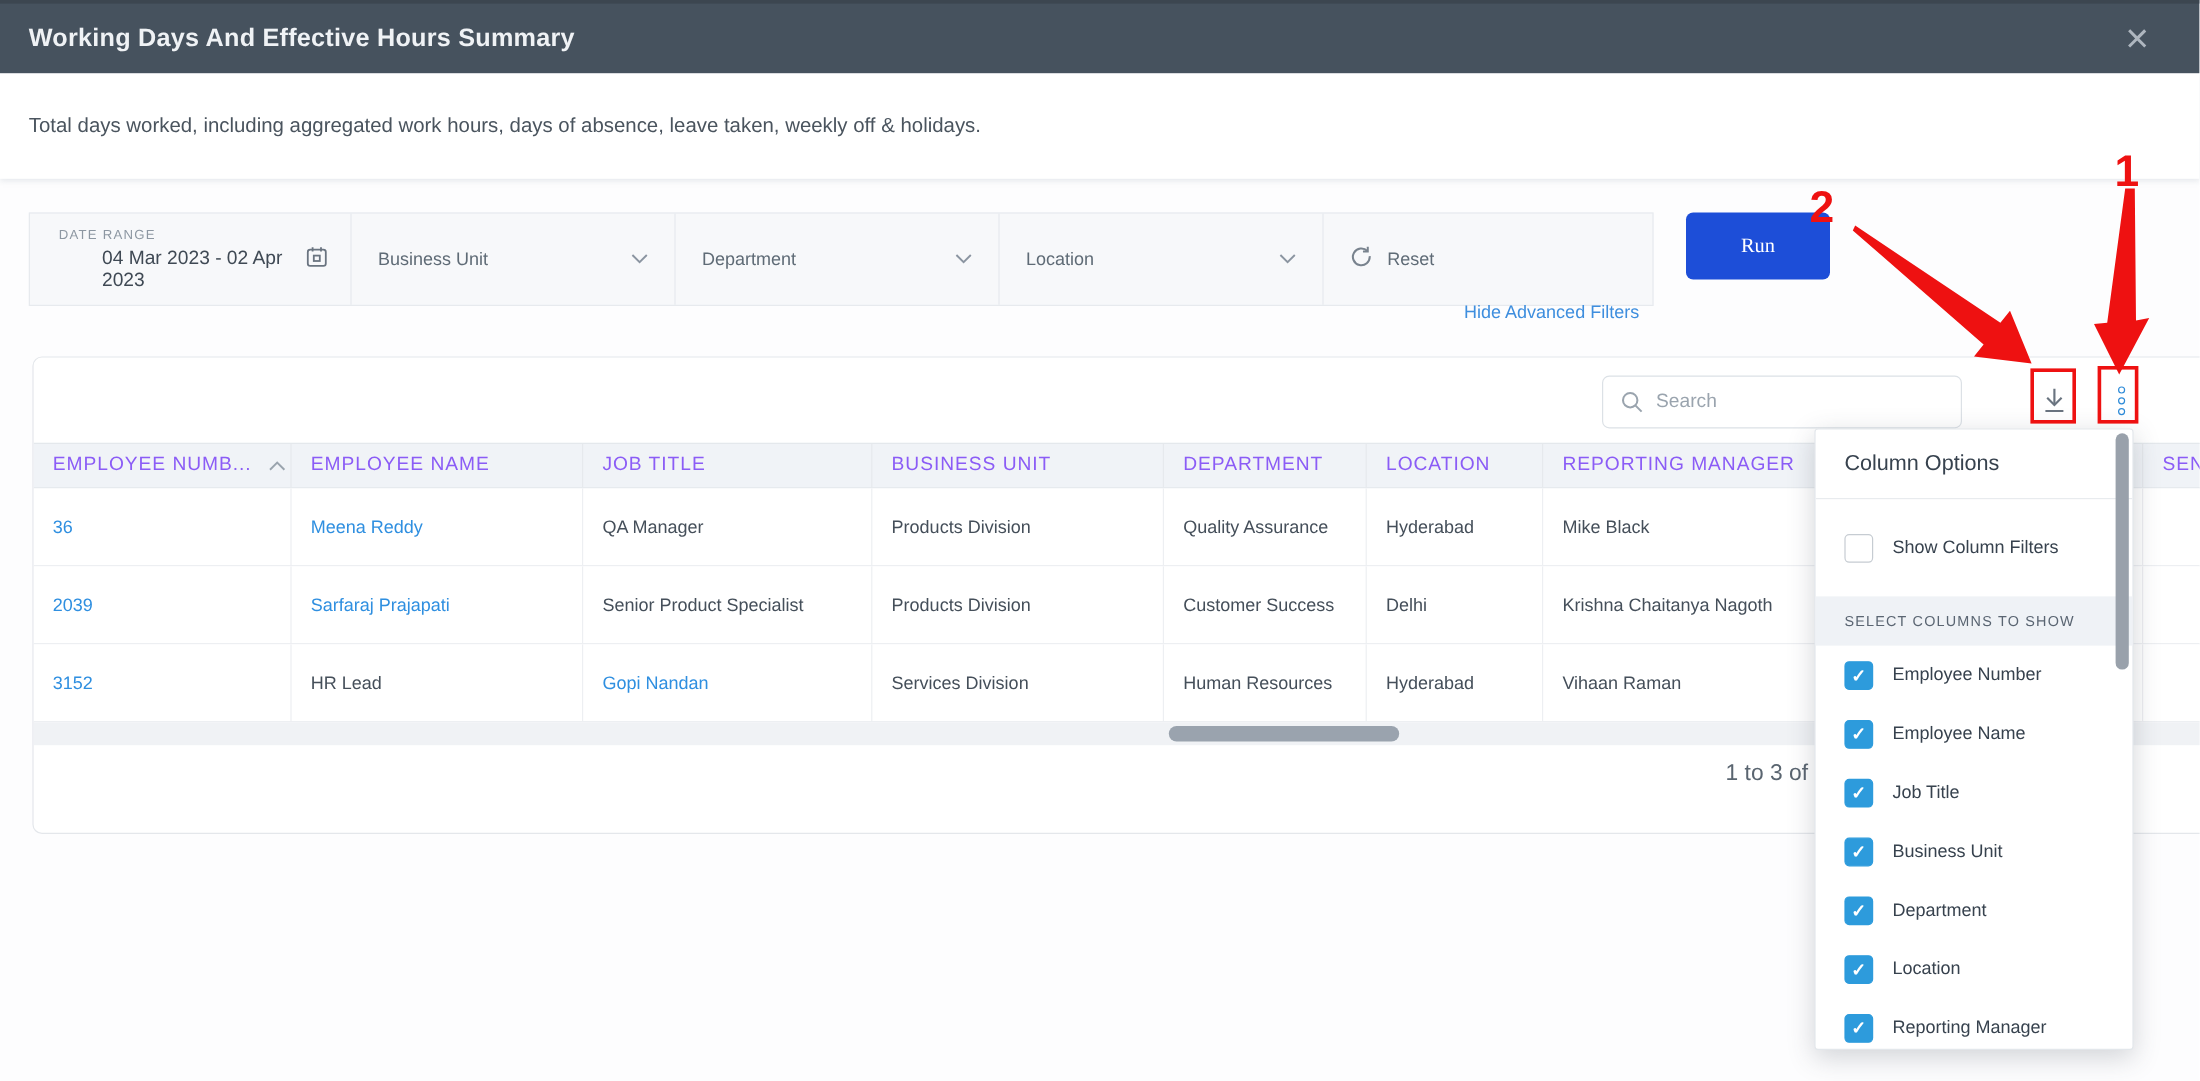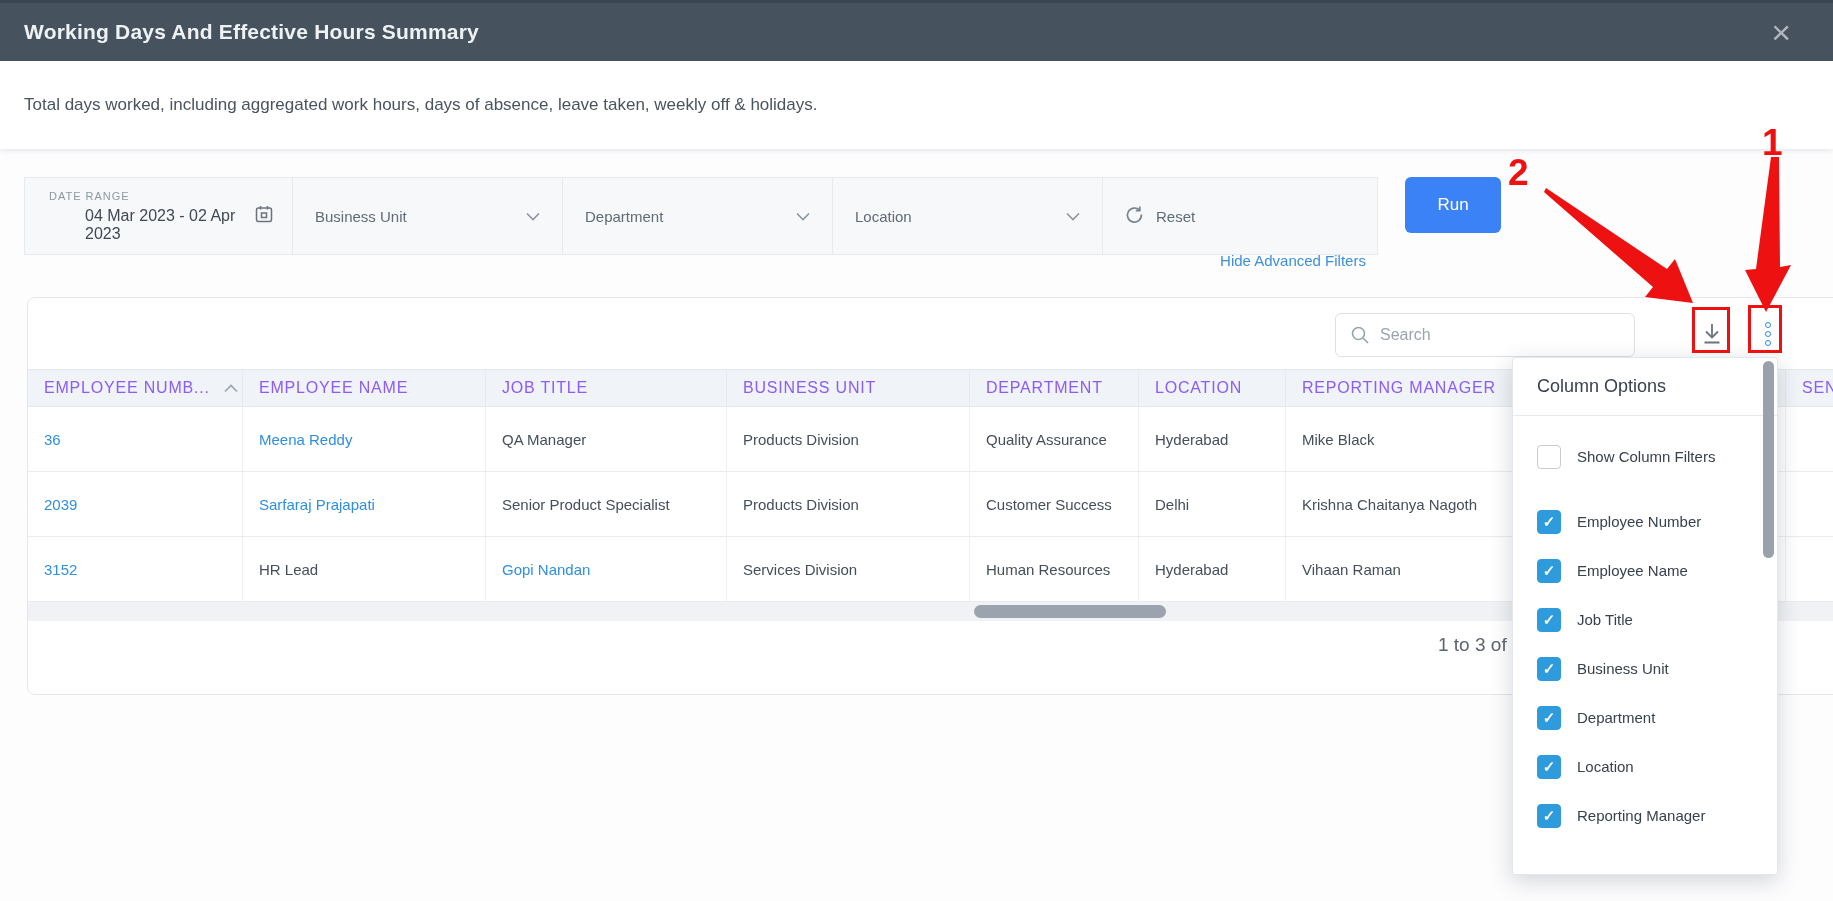--- a/index.html
+++ b/index.html
@@ -25,23 +25,23 @@
   .filter-cell { height:100%; border-right:1px solid #e7eaee; display:flex; align-items:center;
     padding:0 22px; cursor:pointer; }
   .filter-cell:last-child { border-right:none; }
   .daterange { width:268px; justify-content:space-between; padding:0 18px 0 24px;}
   .dr-label { font-size:11px; color:#8d97a2; letter-spacing:1px; margin-bottom:5px; }
   .dr-value { font-size:16px; color:#3f4954;margin-left:36px; }
   .dropdown { width:270px; justify-content:space-between; }
   .dd-text { font-size:15px; color:#5f6b76; }
   .reset-cell { width:274px; }
   .reset-text { font-size:15px; color:#5f6b76; margin-left:12px; }
-  .run-btn { position:absolute; left:1405px; top:177px; width:96px; height:56px;
-    background:#3b82f6; border:none; border-radius:6px; color:#fff; font-size:17px;
-    font-family:Liberation Sans, sans-serif; cursor:pointer; }
+  .run-btn { position:absolute; left:1405px; top:177px; width:120px; height:56px;
+    background:#1d4ed8; border:none; border-radius:6px; color:#fff; font-size:17px;
+    font-family:Liberation Serif, serif; cursor:pointer; }
   .hide-adv { position:absolute; left:1206px; top:252px; width:174px; text-align:center;
     color:#3e8ede; font-size:15px; cursor:pointer; }
 
   
   .table-card { position:absolute; left:27px; top:297px; width:1816px; height:398px;
     background:#fff; border:1px solid #e4e7eb; border-radius:8px; overflow:hidden; z-index:10; }
   .toolbar { position:absolute; left:0; top:0; width:100%; height:71px; }
   .search-box { position:absolute; left:1307px; top:15px; width:300px; height:44px;
     border:1px solid #dce1e6; border-radius:6px; background:#fff; display:flex; align-items:center; }
   .search-box input { border:none; outline:none; flex:1; font-size:16px; color:#3f4954;
@@ -261,20 +261,21 @@
     </div>
     <div class="pagination">1 to 3 of 3</div>
   </div>
 
   <div class="col-panel">
     <div class="cp-title">Column Options</div>
     <div class="cp-filter-row">
       <span class="cbox off"></span>
       <span class="cp-label">Show Column Filters</span>
     </div>
+    <div class="cp-section">SELECT COLUMNS TO SHOW</div>
     <div id="cp-items">
         <div class="cp-item">
           <span class="cbox on">✓</span>
           <span class="cp-label">Employee Number</span>
         </div>
         <div class="cp-item">
           <span class="cbox on">✓</span>
           <span class="cp-label">Employee Name</span>
         </div>
         <div class="cp-item">

